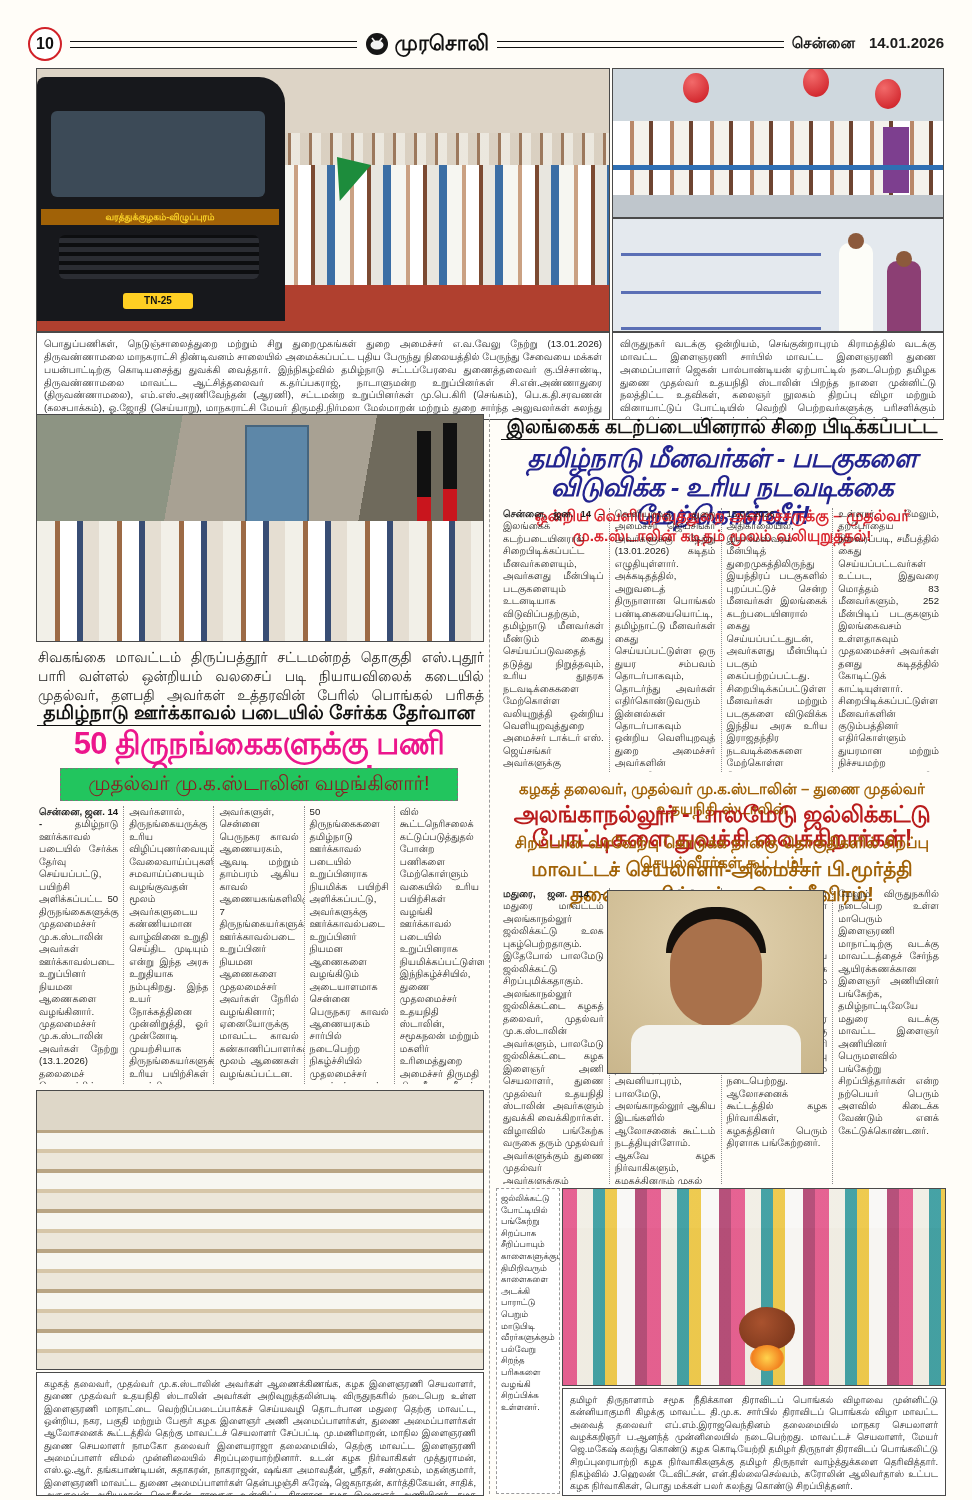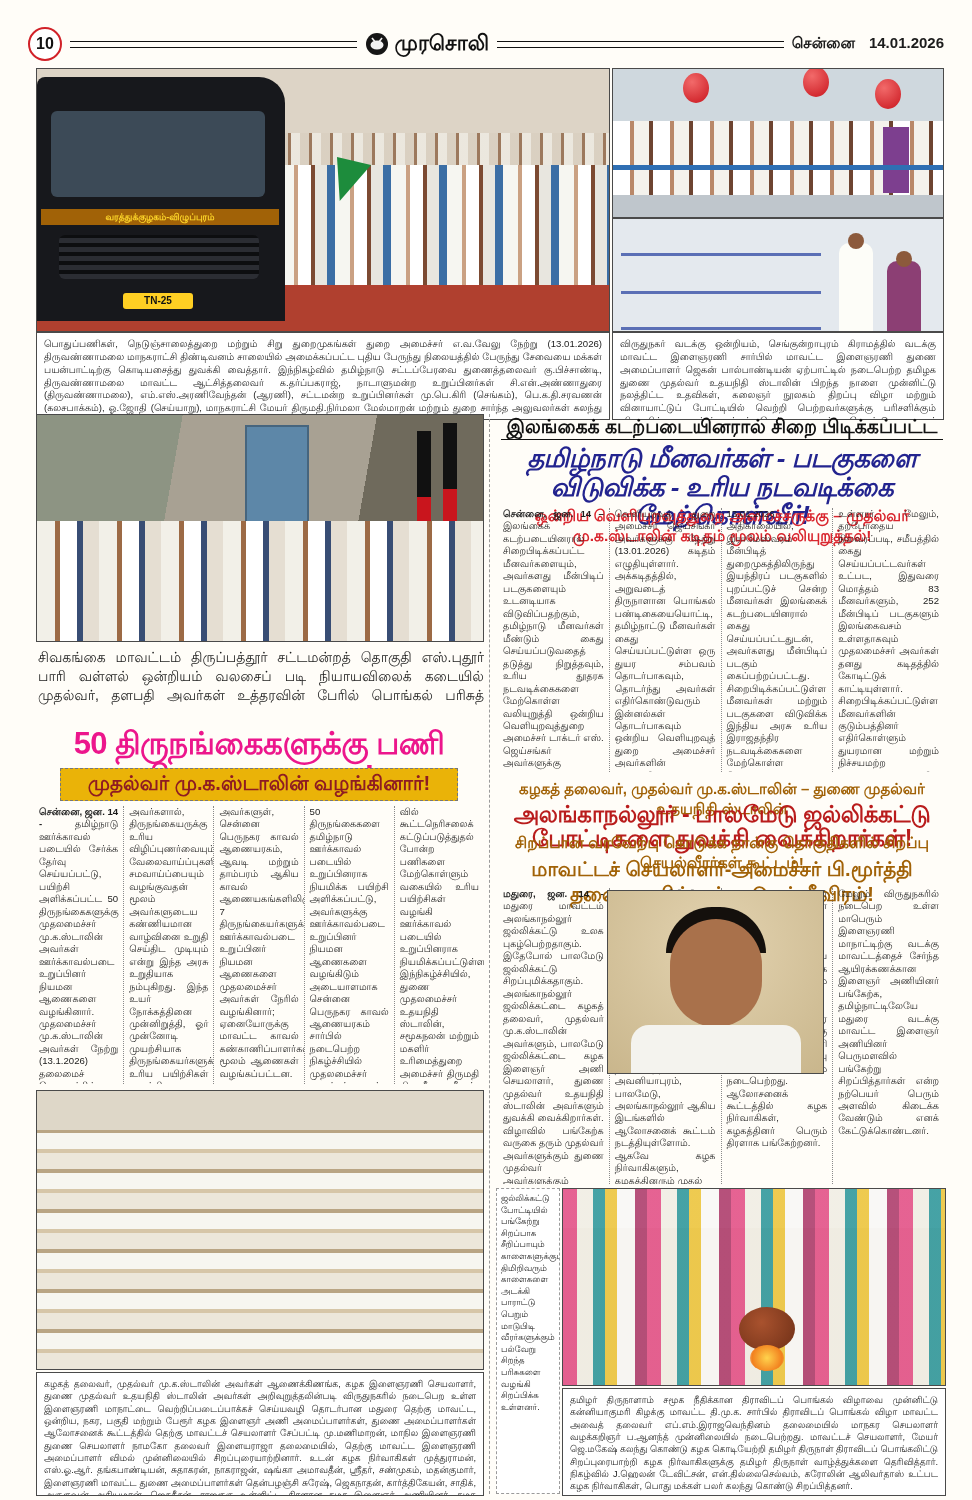--- a/index.html
+++ b/index.html
@@ -18,22 +18,22 @@
   .photo{border:1px solid #4a4a4a;overflow:hidden;position:absolute;}
   .capbox{border:1px solid #4a4a4a;background:#fff;padding:5px 7px;font-size:9.6px;line-height:1.34;
           text-align:justify;overflow:hidden;position:absolute;}
   .plaincap{padding:4px 2px;font-size:14px;line-height:1.34;text-align:justify;overflow:hidden;position:absolute;}
   
   .kicker{font-weight:bold;text-align:center;color:#111;}
   .kicker span{border-bottom:1.6px solid #111;padding:0 6px 2px;}
   .hl-fish{font-weight:bold;text-align:center;color:#23248f;font-size:26px;letter-spacing:-.5px;line-height:1.1;}
   .sub-fish{font-weight:bold;text-align:center;color:#d9262e;font-size:15.5px;}
   .hl-tg{font-weight:bold;text-align:center;color:#ec168c;font-size:31px;line-height:1.05;letter-spacing:-.5px;}
-  .sub-tg{font-weight:bold;text-align:center;color:#8e1c22;font-size:20px;border:1.6px dashed #777;
-          padding:3px 4px;background:#eab308;}
+  .sub-tg{font-weight:normal;text-align:center;color:#8e1c22;font-size:20px;border:1.6px dashed #777;
+          padding:3px 4px;background:#22c55e;}
   .hl-jk{font-weight:bold;text-align:center;color:#b91c1c;font-size:23px;line-height:1.05;letter-spacing:-.4px;}
   .sub-jk{font-weight:bold;text-align:center;color:#a16207;font-size:15px;}
   
   .cols{display:flex;align-items:stretch;position:absolute;}
   .col{flex:1;padding:0 5px;border-right:1px dotted #8a8a8a;font-size:9.6px;line-height:1.3;
        text-align:justify;overflow:hidden;}
   .col:last-child{border-right:none;}
   .dateline{font-weight:bold;}
   .vdash{border-left:1.5px dashed #9a9a9a;}
   .contcol{border:1.4px dashed #9a9a9a;padding:4px 4px;font-size:8.6px;line-height:1.35;text-align:justify;overflow:hidden;background:#fff;}
@@ -156,20 +156,23 @@
   <div class="cols" style="left:498px;top:508px;width:446px;height:264px;">
     <div class="col">
       <span class="dateline">சென்னை, ஜன. 14 –</span>
       <span>இலங்கைக் கடற்படையினரால் சிறைபிடிக்கப்பட்ட மீனவர்களையும், அவர்களது மீன்பிடிப் படகுகளையும் உடனடியாக விடுவிப்பதற்கும், தமிழ்நாடு மீனவர்கள் மீண்டும் கைது செய்யப்படுவதைத் தடுத்து நிறுத்தவும், உரிய தூதரக நடவடிக்கைகளை மேற்கொள்ள வலியுறுத்தி ஒன்றிய வெளியுறவுத்துறை அமைச்சர் டாக்டர் எஸ். ஜெய்சங்கர் அவர்களுக்கு முதலமைச்சர் மு.க.ஸ்டாலின் அவர்கள் கடிதம் எழுதியுள்ளார். இராமேஸ்வரம் மாவட்டத்தைச் சேர்ந்த 10 மீனவர்கள் நேற்று (13.01.2026) இலங்கைக் கடற்படையினரால் கைது செய்யப்பட்டுள்ள நிலையில் இக்கடிதம் அனுப்பப்பட்டுள்ளது.</span>
     </div>
     <div class="col">வெளியுறவுத் துறை அமைச்சர் ஜெய்சங்கர் அவர்களுக்கு நேற்று (13.01.2026) கடிதம் எழுதியுள்ளார். அக்கடிதத்தில், அறுவடைத் திருநாளான பொங்கல் பண்டிகையையொட்டி, தமிழ்நாட்டு மீனவர்கள் கைது செய்யப்பட்டுள்ள ஒரு துயர சம்பவம் தொடர்பாகவும், தொடர்ந்து அவர்கள் எதிர்கொண்டுவரும் இன்னல்கள் தொடர்பாகவும் ஒன்றிய வெளியுறவுத் துறை அமைச்சர் அவர்களின் கவனத்திற்குக் கொண்டு வருவதாக முதலமைச்சர் அவர்கள் தெரிவித்துள்ளார்.</div>
     <div class="col">13.01.2026 அதிகாலையில், இராமேஸ்வரம் மீன்பிடித் துறைமுகத்திலிருந்து இயந்திரப் படகுகளில் புறப்பட்டுச் சென்ற மீனவர்கள் இலங்கைக் கடற்படையினரால் கைது செய்யப்பட்டதுடன், அவர்களது மீன்பிடிப் படகும் கைப்பற்றப்பட்டது. சிறைபிடிக்கப்பட்டுள்ள மீனவர்கள் மற்றும் படகுகளை விடுவிக்க இந்திய அரசு உரிய இராஜதந்திர நடவடிக்கைகளை மேற்கொள்ள வேண்டும் என முதலமைச்சர் அவர்கள் வலியுறுத்திக் கேட்டுக்கொண்டுள்ளார்.</div>
     <div class="col">உள்ளார். மேலும், தற்போதைய நிலவரப்படி, சமீபத்தில் கைது செய்யப்பட்டவர்கள் உட்பட, இதுவரை மொத்தம் 83 மீனவர்களும், 252 மீன்பிடிப் படகுகளும் இலங்கைவசம் உள்ளதாகவும் முதலமைச்சர் அவர்கள் தனது கடிதத்தில் கோடிட்டுக் காட்டியுள்ளார். சிறைபிடிக்கப்பட்டுள்ள மீனவர்களின் குடும்பத்தினர் எதிர்கொள்ளும் துயரமான மற்றும் நிச்சயமற்ற தன்மையைக் கருத்தில் கொண்டும், பொங்கல் பண்டிகையினை தங்கள் குடும்பத்தினருடன் கொண்டாட ஏதுவாகவும், கைது செய்யப்பட்ட அனைவரையும் விடுவிக்கக் கேட்டுக்கொண்டுள்ளார்.</div>
   </div>
 
+  <div class="abs kicker" style="left:36px;top:702px;width:446px;font-size:19px;">
+    <span>தமிழ்நாடு ஊர்க்காவல் படையில் சேர்க்க தேர்வான</span>
+  </div>
   <div class="abs hl-tg" style="left:34px;top:728px;width:450px;">50 திருநங்கைகளுக்கு பணி நியமன ஆணை!</div>
   <div class="abs sub-tg" style="left:60px;top:768px;width:388px;">முதல்வர் மு.க.ஸ்டாலின் வழங்கினார்!</div>
   <div class="cols" style="left:34px;top:806px;width:450px;height:278px;">
     <div class="col">
       <span class="dateline">சென்னை, ஜன. 14 -</span>
       <span>தமிழ்நாடு ஊர்க்காவல் படையில் சேர்க்க தேர்வு செய்யப்பட்டு, பயிற்சி அளிக்கப்பட்ட 50 திருநங்கைகளுக்கு முதலமைச்சர் மு.க.ஸ்டாலின் அவர்கள் ஊர்க்காவல்படை உறுப்பினர் நியமன ஆணைகளை வழங்கினார். முதலமைச்சர் மு.க.ஸ்டாலின் அவர்கள் நேற்று (13.1.2026) தலைமைச் செயலகத்தில் இந்த நியமன ஆணைகளை வழங்கினார். 2025–2026ஆம் ஆண்டு வரவு செலவுத்திட்ட அறிவிப்பின்படி இந்நிகழ்வு நடைபெற்றது.</span>
     </div>
     <div class="col">அவர்களால், திருநங்கையருக்கு உரிய விழிப்புணர்வையும், வேலைவாய்ப்புகளில் சமவாய்ப்பையும் வழங்குவதன் மூலம் அவர்களுடைய கண்ணியமான வாழ்வினை உறுதி செய்திட முடியும் என்று இந்த அரசு உறுதியாக நம்புகிறது. இந்த உயர் நோக்கத்தினை முன்னிறுத்தி, ஓர் முன்னோடி முயற்சியாக திருநங்கையர்களுக்கு உரிய பயிற்சிகள் வழங்கி ஊர்க்காவல் படையில் பணியிடங்கள் வழங்கப்பட்டுள்ளன.</div>
     <div class="col">அவர்களுள், சென்னை பெருநகர காவல் ஆணையரகம், ஆவடி மற்றும் தாம்பரம் ஆகிய காவல் ஆணையகங்களிலிருந்து 7 திருநங்கையர்களுக்கு ஊர்க்காவல்படை உறுப்பினர் நியமன ஆணைகளை முதலமைச்சர் அவர்கள் நேரில் வழங்கினார்; ஏனையோருக்கு மாவட்ட காவல் கண்காணிப்பாளர்கள் மூலம் ஆணைகள் வழங்கப்பட்டன.</div>
     <div class="col">50 திருநங்கைகளை தமிழ்நாடு ஊர்க்காவல் படையில் உறுப்பினராக நியமிக்க பயிற்சி அளிக்கப்பட்டு, அவர்களுக்கு ஊர்க்காவல்படை உறுப்பினர் நியமன ஆணைகளை வழங்கிடும் அடையாளமாக சென்னை பெருநகர காவல் ஆணையரகம் சார்பில் நடைபெற்ற நிகழ்ச்சியில் முதலமைச்சர் அவர்கள் கலந்து கொண்டு ஆணைகளை வழங்கி திருநங்கையர்களை வாழ்த்தினார்.</div>

